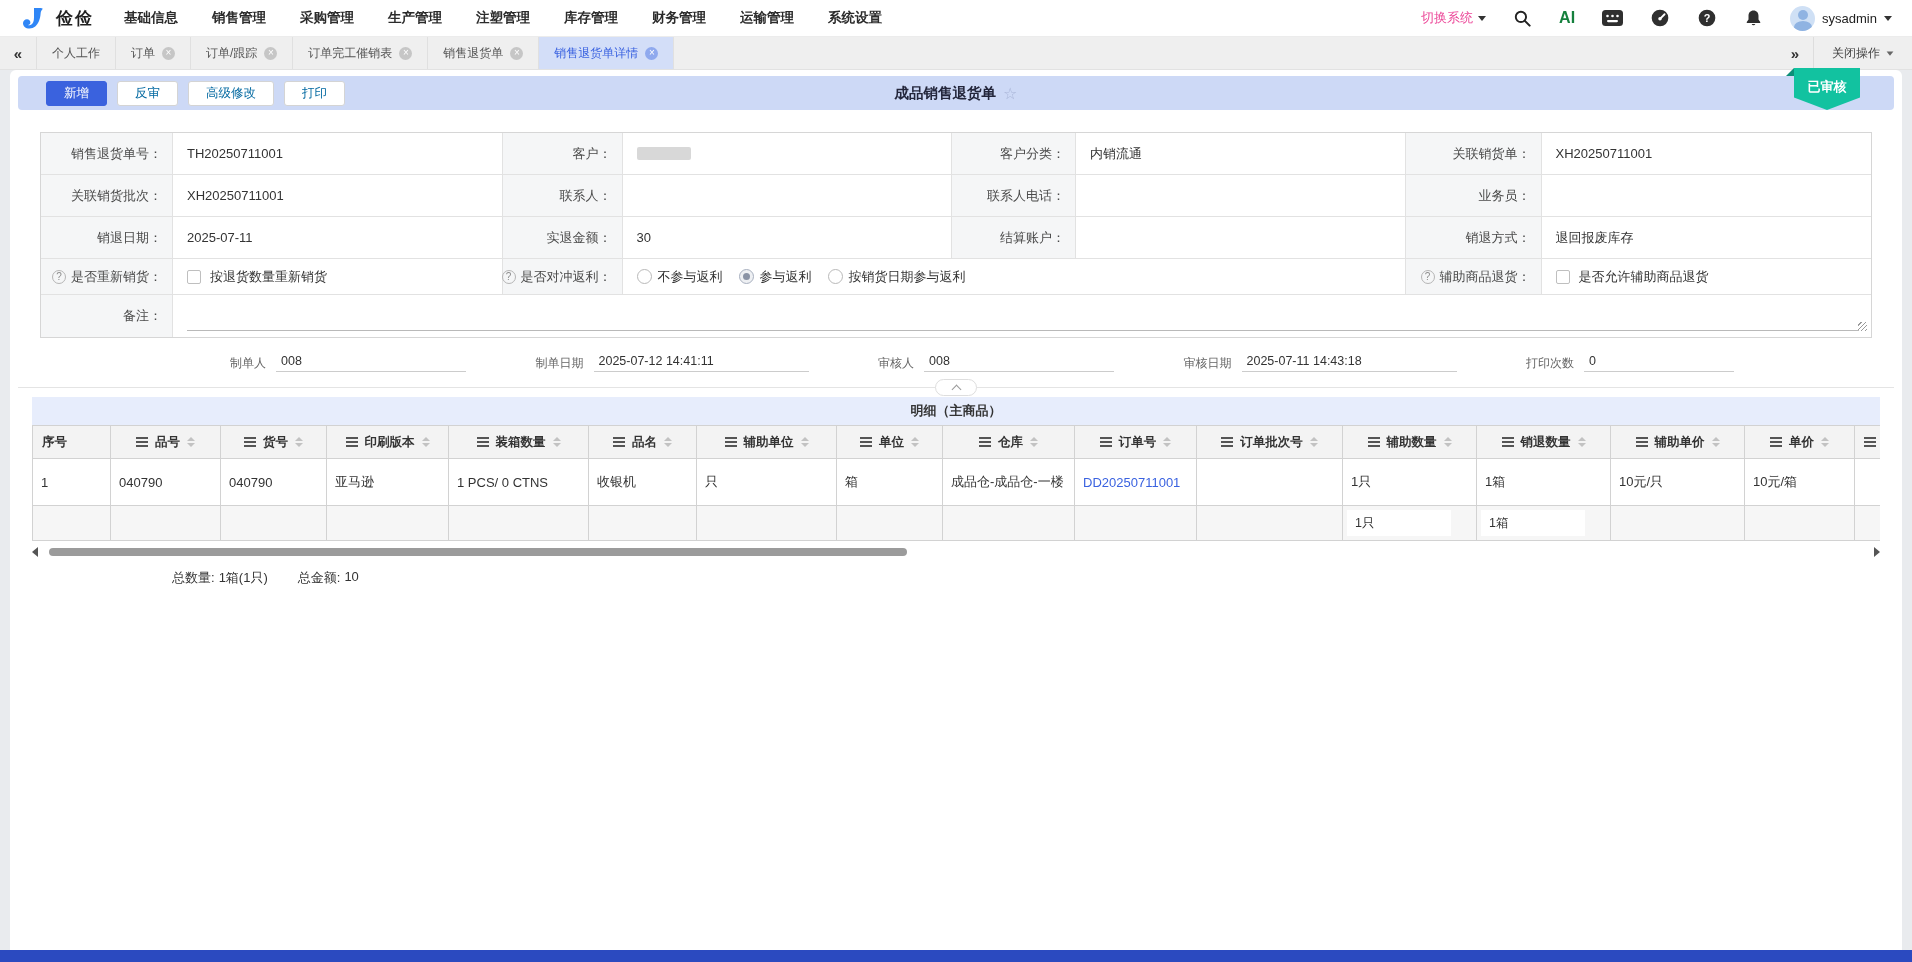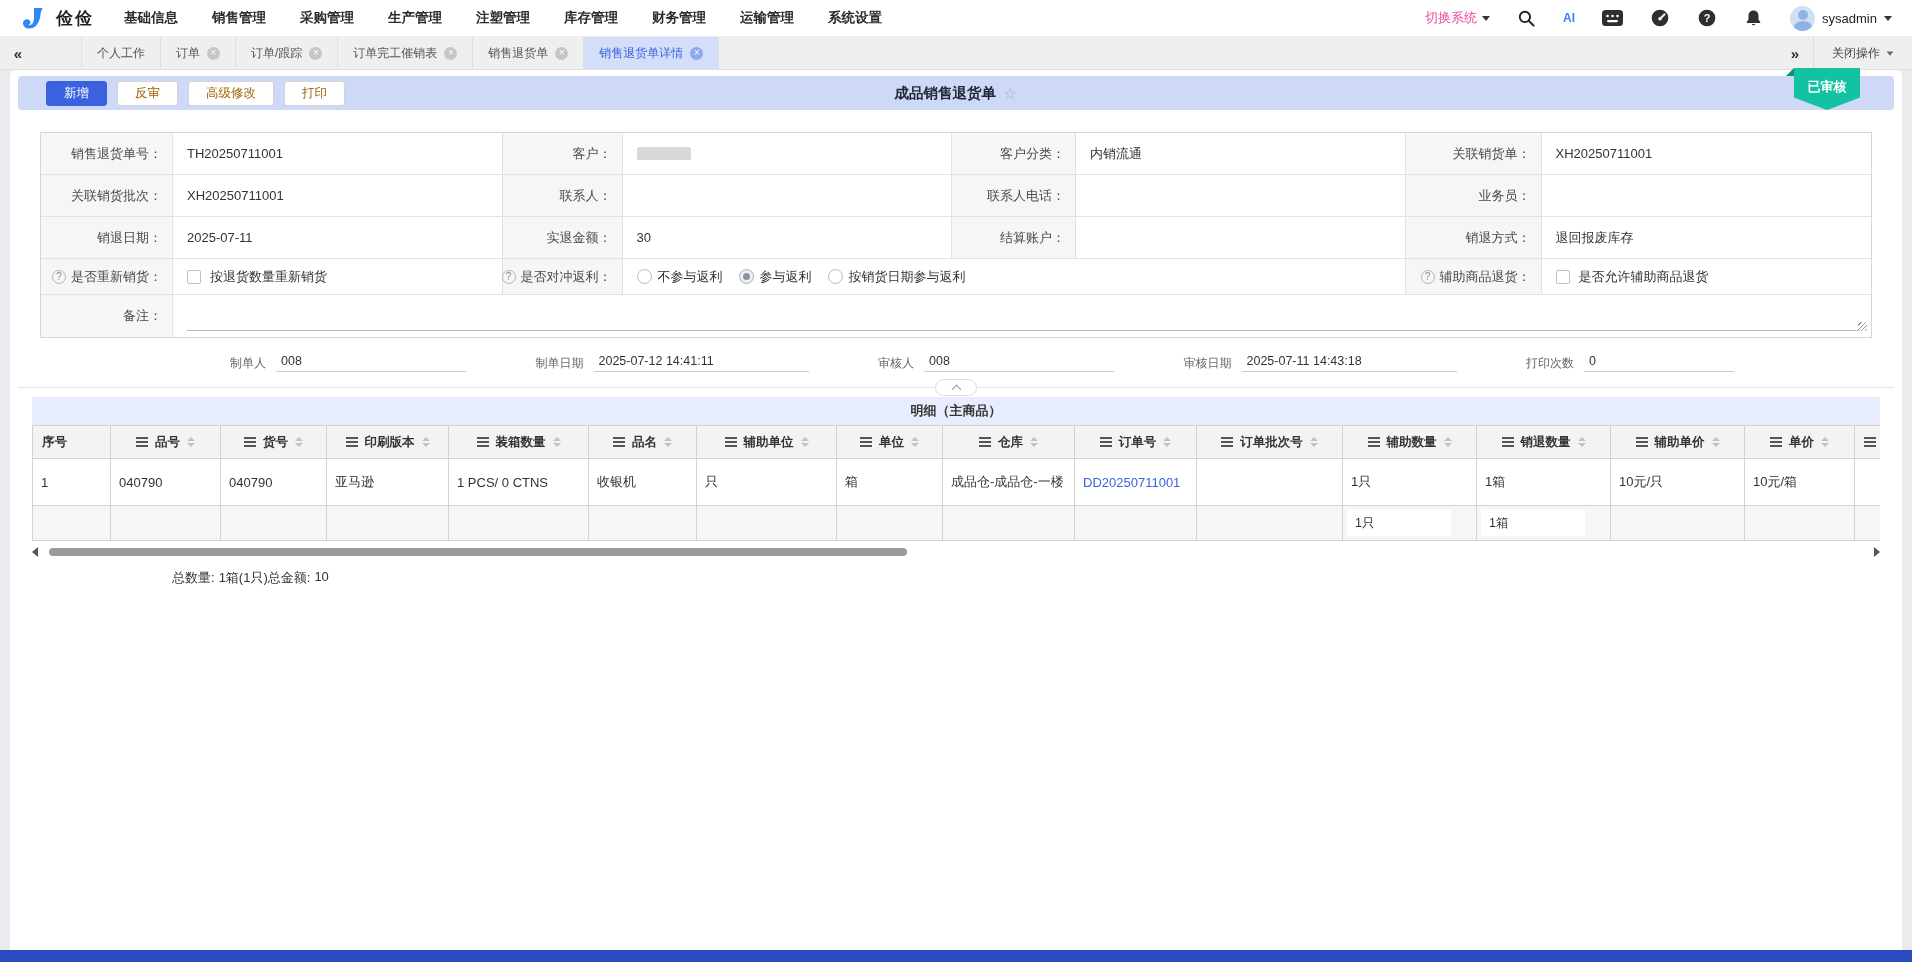--- a/index.html
+++ b/index.html
@@ -13,49 +13,49 @@
   .topnav{height:37px;background:#fff;display:flex;align-items:center;padding:6px 20px;border-bottom:1px solid #ececec;}
   .brand{display:flex;align-items:center;gap:9px;margin-right:30px;}
   .logo{display:flex;align-items:center;}
   .brand-name{font-size:17px;font-weight:bold;color:#1f1f1f;letter-spacing:2px;}
   .menus{display:flex;gap:34px;font-size:13.5px;color:#2b2b2b;font-weight:600;}
   .menu-item{cursor:pointer;white-space:nowrap;}
   .topnav-right{margin-left:auto;display:flex;align-items:center;gap:27px;}
   .switch-system{display:flex;align-items:center;gap:5px;font-size:13px;color:#ec4899;cursor:pointer;white-space:nowrap;}
   .caret{width:0;height:0;border-left:4.5px solid transparent;border-right:4.5px solid transparent;border-top:5.5px solid #333;display:inline-block;}
   .icon-btn{display:flex;align-items:center;cursor:pointer;}
-  .ai-btn{font-weight:bold;font-size:12px;color:#3b82f6;cursor:pointer;}
+  .ai-btn{font-weight:bold;font-size:16px;color:#15803d;cursor:pointer;}
   .user{display:flex;align-items:center;gap:7px;cursor:pointer;}
   .avatar{width:25px;height:25px;border-radius:50%;background:#cfe0f5;position:relative;overflow:hidden;}
   .avatar::before{content:"";position:absolute;left:7.5px;top:4px;width:10px;height:10px;border-radius:50%;background:#8fb3e2;}
   .avatar::after{content:"";position:absolute;left:3.5px;top:15px;width:18px;height:12px;border-radius:50%;background:#8fb3e2;}
   .username{font-size:13px;color:#222;}
   
-  .tabbar{height:33px;background:#efefef;display:flex;align-items:stretch;border-bottom:1px solid #e2e2e2;gap:45px;}
+  .tabbar{height:33px;background:#efefef;display:flex;align-items:stretch;border-bottom:1px solid #e2e2e2;}
   .tab-scroll{width:36px;display:flex;align-items:center;justify-content:center;cursor:pointer;color:#333;font-size:15px;font-weight:bold;}
   .tab-scroll::before{color:#333;}
   .tab-scroll.left::before{content:"\AB";}
   .tab-scroll.right::before{content:"\BB";}
   .tabs{display:flex;align-items:stretch;}
   .tab{display:flex;align-items:center;gap:7px;padding:0 15px;font-size:12px;color:#555;border-right:1px solid #e0e0e0;cursor:pointer;white-space:nowrap;}
   .tab:first-child{border-left:1px solid #e0e0e0;}
   .tab.active{background:#d3def8;color:#3a62e0;}
   .tab-close{width:13px;height:13px;border-radius:50%;background:#c6c6c6;color:#fff;font-size:10px;line-height:12px;text-align:center;flex:none;}
   .tab-close::before{content:"\D7";}
   .tab.active .tab-close{background:#8fa9ee;}
   .tabbar-right{margin-left:auto;display:flex;align-items:stretch;}
   .close-ops{display:flex;align-items:center;gap:6px;padding:0 18px;border-left:1px solid #ddd;font-size:12px;color:#444;cursor:pointer;}
   .close-ops .caret{border-top-color:#666;transform:scale(.85);}
   
   .content{height:880px;padding:0 10px;}
   .card{background:#fff;border-radius:6px 6px 0 0;height:100%;position:relative;padding:6px 8px 0;}
   
   .band{position:relative;height:34px;background:#cdd9f6;border-radius:4px;display:flex;align-items:center;padding:0 16px;}
   .btns{display:flex;gap:10px;}
-  .btn{height:25px;padding:0 17px;font-size:12.5px;border-radius:3px;border:1px solid #d4d4d4;background:#fff;color:#a16207;cursor:pointer;font-family:inherit;white-space:nowrap;}
+  .btn{height:25px;padding:0 17px;font-size:12.5px;border-radius:3px;border:1px solid #d4d4d4;background:#fff;color:#0369a1;cursor:pointer;font-family:inherit;white-space:nowrap;}
   .btn.primary{background:#3a62de;border-color:#3a62de;color:#fff;margin-left:12px;}
   .band-title{position:absolute;left:50%;transform:translateX(-50%);font-size:14.5px;font-weight:bold;color:#23263b;display:flex;align-items:center;gap:7px;white-space:nowrap;}
   .star{font-weight:normal;}
   .star::before{content:"\2606";color:#aab6d8;font-size:16px;}
   .badge{position:absolute;right:34px;top:-8px;width:66px;height:42px;background:#12c2a0;color:#fff;font-size:13px;font-weight:bold;display:flex;justify-content:center;padding-top:10px;clip-path:polygon(0 0,100% 0,100% 70%,50% 100%,0 70%);}
   .badge-fold{position:absolute;right:100px;top:-8px;width:0;height:0;border-bottom:8px solid #0c8f78;border-left:8px solid transparent;}
   
   .form-grid{display:grid;grid-template-columns:132px 1fr 120px 1fr 124px 1fr 136px 1fr;margin:22px 22px 0;border:1px solid #d6d6d6;}
   .fl{background:#f5f6f7;display:flex;align-items:center;justify-content:flex-end;gap:5px;padding:0 10px 0 4px;height:42px;font-size:13px;color:#4a4a4a;border-right:1px solid #e2e2e2;border-bottom:1px solid #e2e2e2;white-space:nowrap;}
   .fv{background:#fff;display:flex;align-items:center;padding:0 14px;font-size:13px;color:#333;border-right:1px solid #e2e2e2;border-bottom:1px solid #e2e2e2;white-space:nowrap;}
@@ -102,21 +102,21 @@
   tr.summary td{height:35px;background:#f6f6f6;padding:0 4px;}
   .sum-input{width:104px;height:26px;border:none;background:#fff;font-size:12.5px;padding:0 8px;font-family:inherit;color:#333;}
   .link{color:#3a62e0;cursor:pointer;}
   
   .hscroll{display:flex;align-items:center;height:16px;margin-top:3px;}
   .hs-arrow{width:0;height:0;border-top:5px solid transparent;border-bottom:5px solid transparent;cursor:pointer;flex:none;}
   .hs-arrow.left{border-right:6px solid #555;margin-right:5px;}
   .hs-arrow.right{border-left:6px solid #555;margin-left:5px;}
   .hs-track{flex:1;height:10px;position:relative;}
   .hs-thumb{position:absolute;left:6px;top:1px;width:47%;height:8px;background:#9b9b9b;border-radius:4px;cursor:grab;}
-  .totals{margin:9px 0 0 140px;font-size:13px;color:#333;display:flex;}
+  .totals{margin:9px 0 0 140px;font-size:13px;color:#333;display:flex;gap:30px;}
   .tot-group{display:flex;gap:4px;white-space:nowrap;}
   
   .bottom-strip{height:12px;background:#2b4ac0;}
 </style>
 </head>
 <body>
 
 <header class="topnav">
   <div class="brand">
     <span class="logo">

